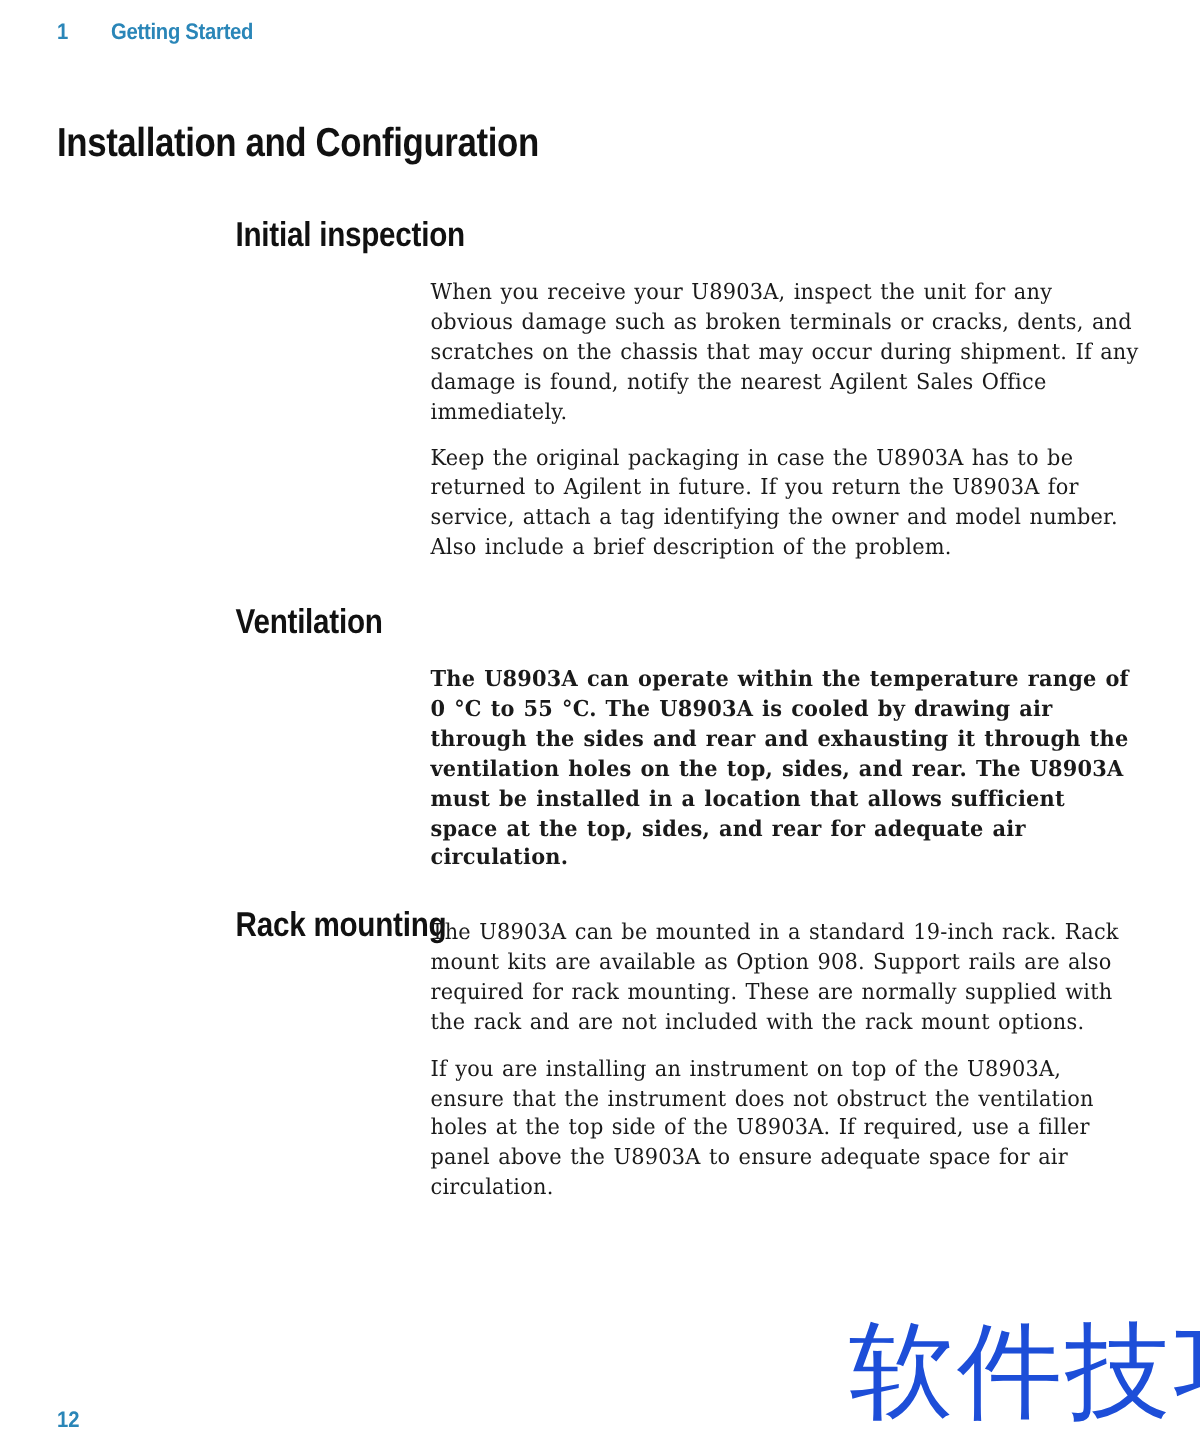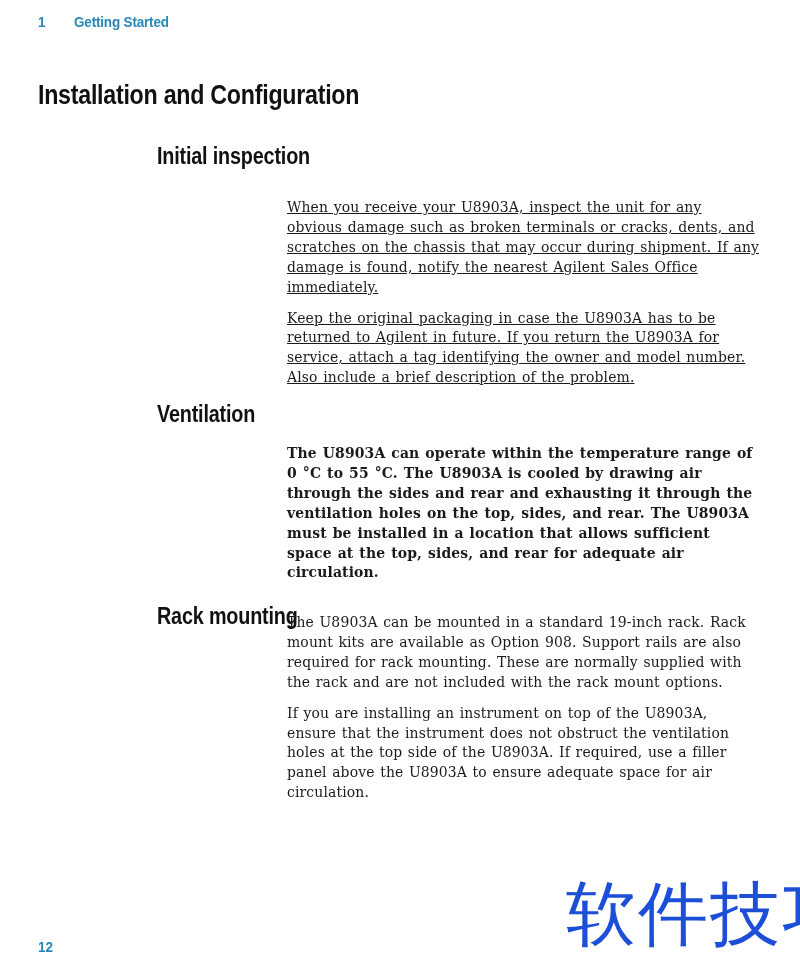--- a/index.html
+++ b/index.html
@@ -100,21 +100,21 @@
 </head>
 <body>
 
 <div class="running-header">
   <span class="chapter-num">1</span><span>Getting Started</span>
 </div>
 
 <h1 class="page-title">Installation and Configuration</h1>
 
 <h2 class="section-heading" style="top:143px;">Initial inspection</h2>
-<div class="body-block" style="top:197px;text-decoration:underline;">
+<div class="body-block" style="top:185px;">
   <p class="para">When you receive your U8903A, inspect the unit for any obvious damage such as broken terminals or cracks, dents, and scratches on the chassis that may occur during shipment. If any damage is found, notify the nearest Agilent Sales Office immediately.</p>
   <p class="para">Keep the original packaging in case the U8903A has to be returned to Agilent in future. If you return the U8903A for service, attach a tag identifying the owner and model number. Also include a brief description of the problem.</p>
 </div>
 
 <h2 class="section-heading" style="top:401px;">Ventilation</h2>
 <div class="body-block" style="top:443px;font-weight:bold;">
   <p class="para">The U8903A can operate within the temperature range of 0 °C to 55 °C. The U8903A is cooled by drawing air through the sides and rear and exhausting it through the ventilation holes on the top, sides, and rear. The U8903A must be installed in a location that allows sufficient space at the top, sides, and rear for adequate air circulation.</p>
 </div>
 
 <h2 class="section-heading" style="top:603px;">Rack mounting</h2>

